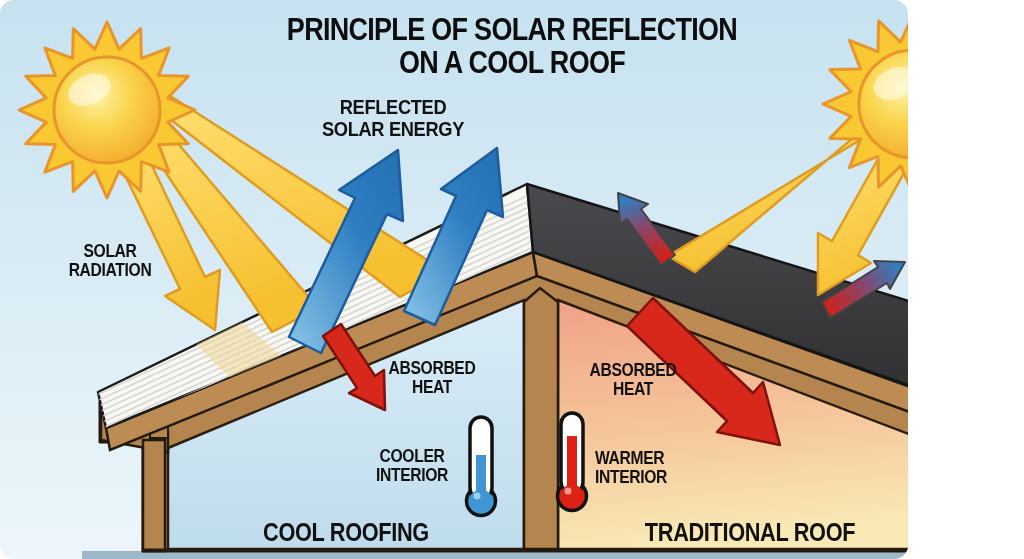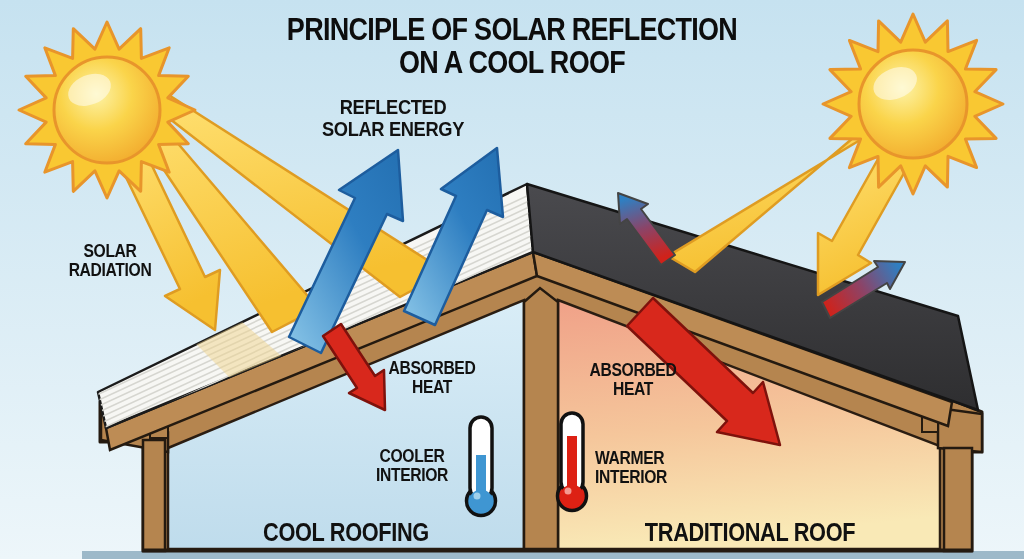--- a/index.html
+++ b/index.html
@@ -1,17 +1,17 @@
 <!DOCTYPE html>
 <html><head>
 <meta charset="utf-8">
 <style>
   html,body{margin:0;padding:0;background:#fff;}
-  .stage{position:relative;width:1024px;height:559px;overflow:hidden;
-         font-family:"Liberation Sans",sans-serif;}
+  .stage{position:relative;width:908px;height:559px;overflow:hidden;
+         font-family:"Liberation Sans",sans-serif;border-radius:14px;}
   .stage svg{position:absolute;left:0;top:0;}
   .lbl{position:absolute;font-weight:800;color:#111;line-height:1.06;
        letter-spacing:-0.4px;text-align:center;transform:scaleX(.87);}
   .lbl div{white-space:nowrap;}
   .title{left:0;top:14px;width:1024px;font-size:31px;letter-spacing:-0.8px;color:#0d0d0d;}
   .reflected{left:283px;top:96px;width:220px;font-size:21px;}
   .solarrad{left:25px;top:242px;width:170px;font-size:18px;}
   .absorbedL{left:347px;top:359px;width:170px;font-size:18px;}
   .cooler{left:326px;top:447px;width:172px;font-size:18px;}
   .coolroof{left:196px;top:519px;width:300px;font-size:25px;}

